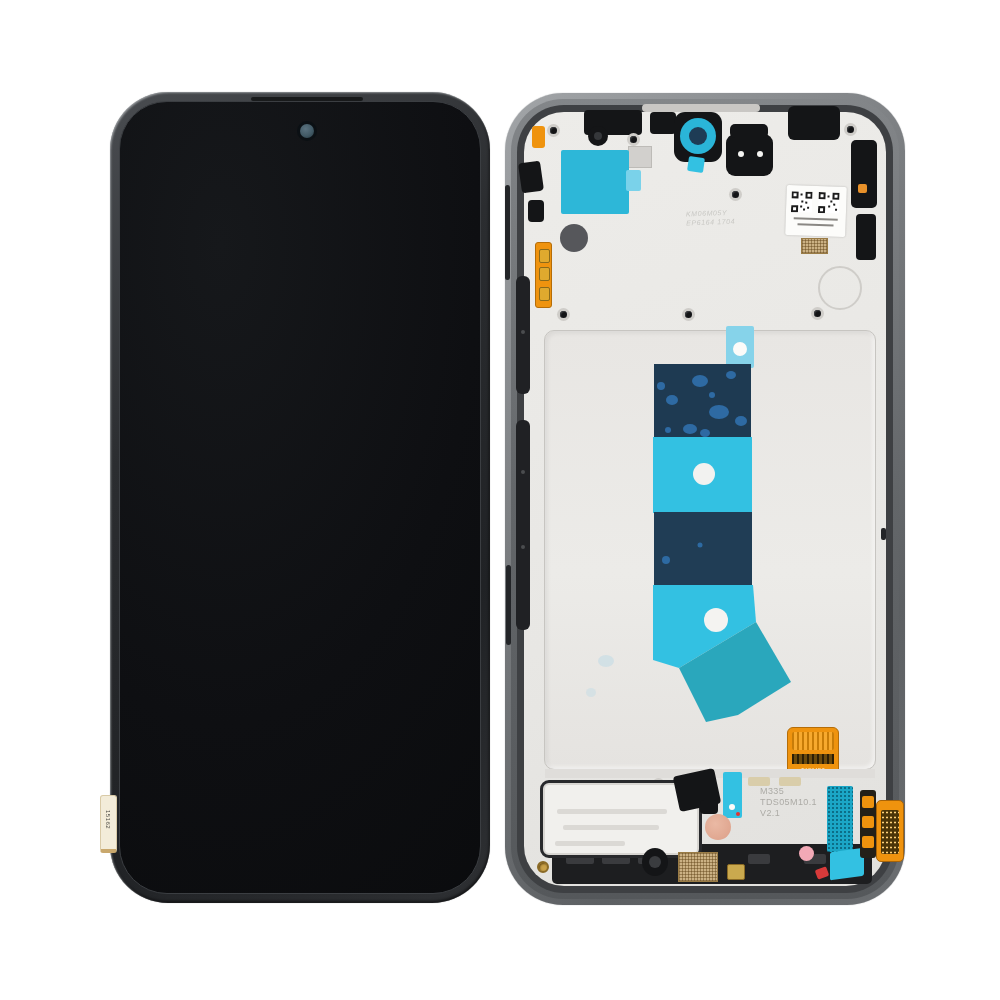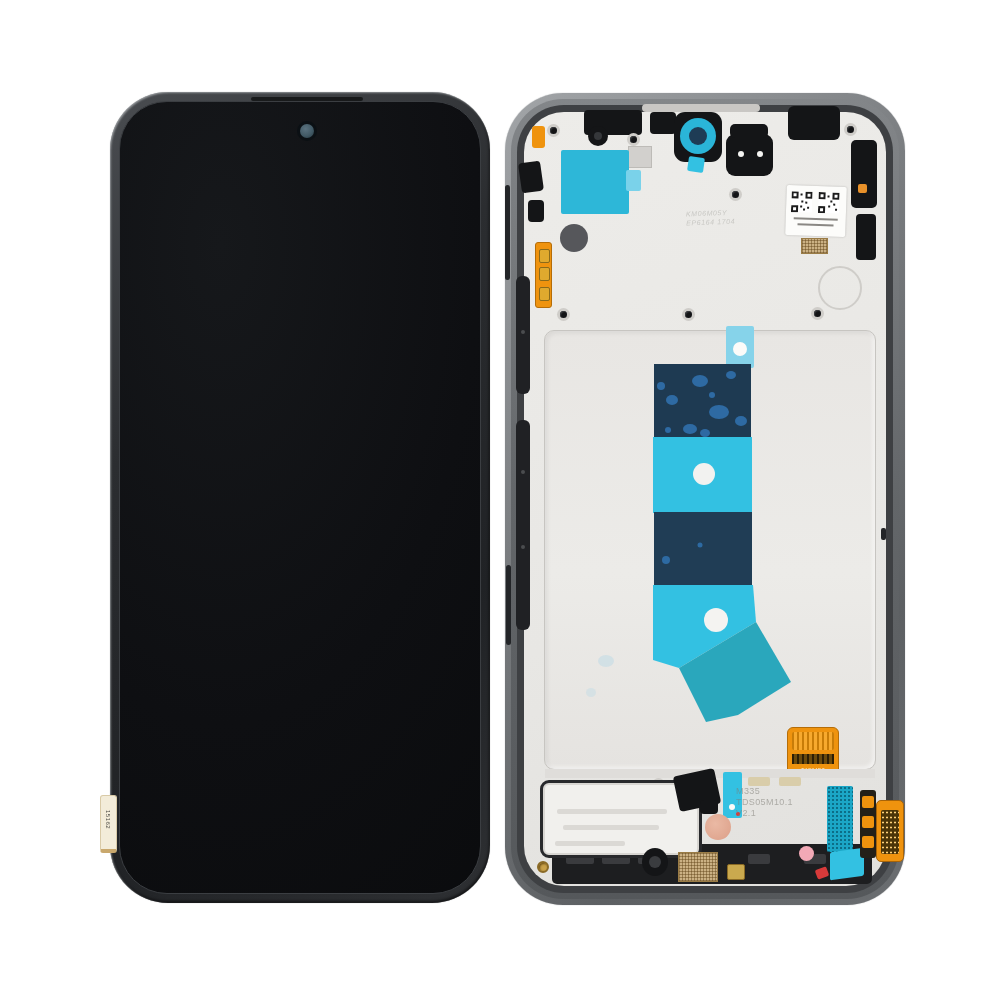--- a/index.html
+++ b/index.html
@@ -250,21 +250,21 @@
 
   <div class="abs blk" style="left:676px;top:772px;width:42px;height:36px;transform:rotate(-12deg);"></div>
   <div class="abs blk" style="left:700px;top:800px;width:18px;height:14px;"></div>
   <div class="abs cyan" style="left:723px;top:772px;width:19px;height:46px;border-radius:2px;"></div>
   <div class="abs" style="left:729px;top:804px;width:6px;height:6px;border-radius:50%;background:#fbfbf9;"></div>
   <div class="abs" style="left:736px;top:812px;width:4px;height:4px;border-radius:50%;background:#e03535;"></div>
   <div class="abs" style="left:748px;top:777px;width:22px;height:9px;background:#d9cdaa;border-radius:2px;"></div>
   <div class="abs" style="left:779px;top:777px;width:22px;height:9px;background:#d9cdaa;border-radius:2px;"></div>
   <div class="abs" style="left:705px;top:814px;width:26px;height:26px;border-radius:50%;background:radial-gradient(circle at 40% 38%,#eab9a4,#dc9f88);"></div>
 
-  <div class="abs emboss" style="left:736px;top:786px;width:80px;">
+  <div class="abs emboss" style="left:760px;top:786px;width:80px;">
     <div>M335</div>
     <div>TDS05M10.1</div>
     <div>V2.1</div>
   </div>
 
   <div class="abs teal-dots" style="left:827px;top:786px;width:26px;height:66px;"></div>
   <div class="abs cyan" style="left:830px;top:850px;width:34px;height:28px;transform:skewY(-8deg);border-radius:2px;"></div>
   <div class="abs" style="left:799px;top:846px;width:15px;height:15px;border-radius:50%;background:#f2a9b6;"></div>
   <div class="abs grille" style="left:678px;top:852px;width:40px;height:30px;"></div>
 

